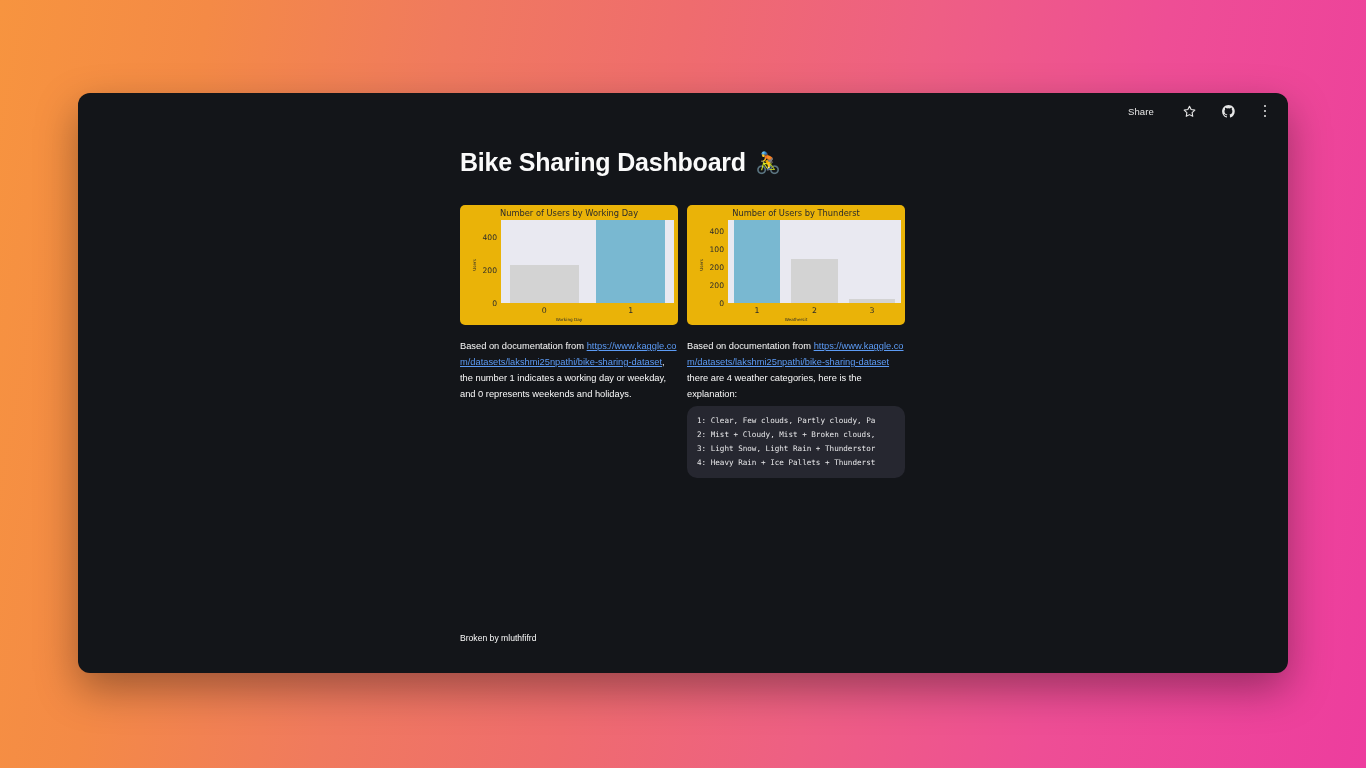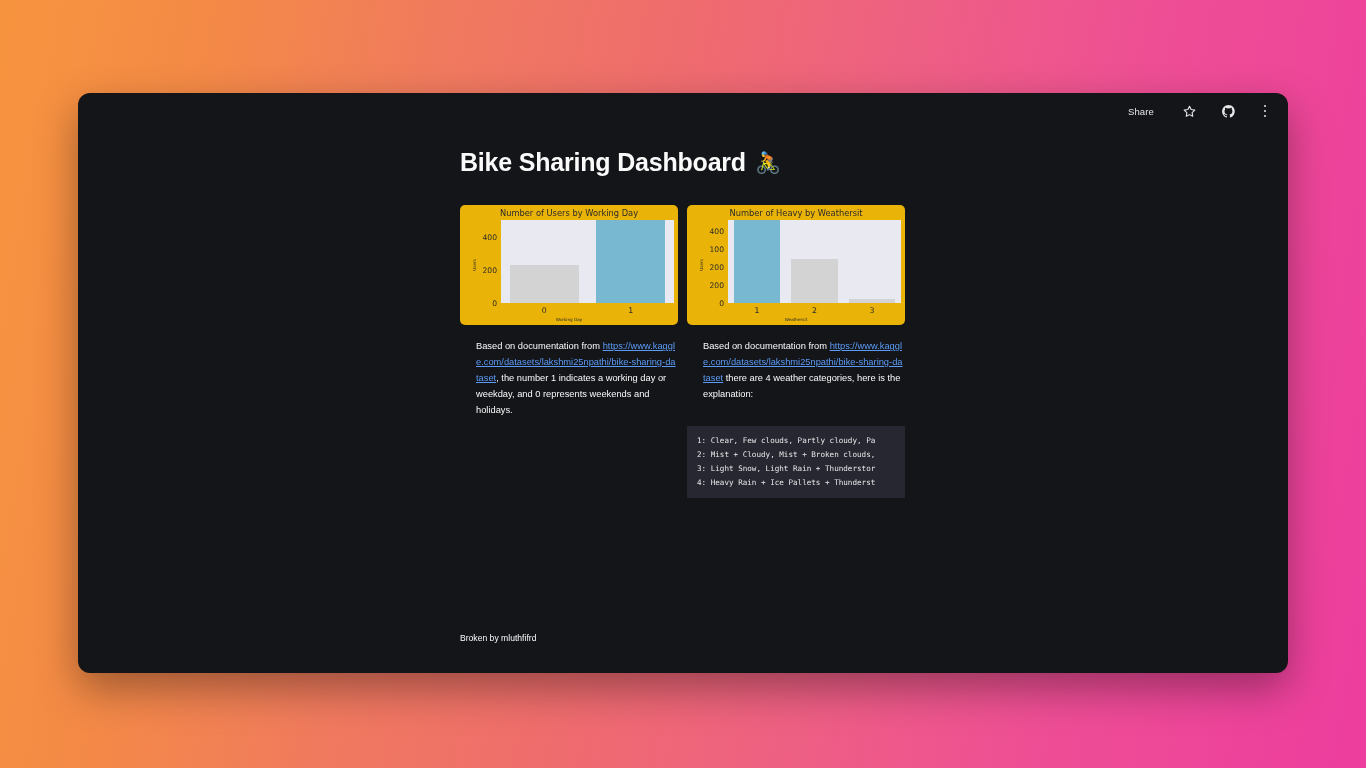--- a/index.html
+++ b/index.html
@@ -88,27 +88,27 @@
   .fig-ghost {
     position:absolute; width:13px; height:11px;
     background:linear-gradient(#DCDCE6 0 35%, #F2F2F7 35% 55%, #DCDCE6 55% 100%);
     opacity:.55; border-radius:1px;
   }
   .fig-a .fig-ghost { left:45px; top:17px; }
   .fig-b .fig-ghost { right:8px; top:17px; }
 
   
   .para {
-    color:#FAFAFA; font-size:9.3px; line-height:16px; margin:13px 0 0 16px;
+    color:#FAFAFA; font-size:9.3px; line-height:16px; margin:13px 0 0 0;
   }
   .para a { color:#5C9BF5; text-decoration:underline; word-break:break-all; }
 
   
   .codeblock {
-    margin-top:24px; background:#262730; border-radius:0;
+    margin-top:4px; background:#262730; border-radius:10px;
     padding:8px 10px; overflow:hidden; width:218px;
   }
   .codeblock pre {
     margin:0; font-family:"DejaVu Sans Mono", monospace;
     font-size:7.6px; line-height:14px; color:#E8E8EA;
     white-space:pre; overflow:hidden;
   }
 
   .footer {
     color:#FAFAFA; font-size:8.6px; margin-top:0; position:absolute;
@@ -173,21 +173,21 @@
           <div class="xlabel">Working Day</div>
         </div>
 
         <p class="para"><span>Based on documentation from </span><a href="#">https://www.kaggle.com/datasets/lakshmi25npathi/bike-sharing-dataset</a><span>, the number 1 indicates a working day or weekday, and 0 represents weekends and holidays.</span></p>
 
       </div>
 
       <div class="col">
 
         <div class="figure fig-b">
-          <div class="fig-title">Number of Heavy by Weathersit</div>
+          <div class="fig-title">Number of Users by Thunderst</div>
           <div class="fig-ghost"></div>
           <div class="ylabel">Users</div>
           <div class="plot-area">
             <div class="bars">
               <div class="barslot">
                 <div class="bar" style="height:100%;background:#79B8D1"></div>
               </div>
               <div class="barslot">
                 <div class="bar" style="height:53.3%;background:#D3D3D3"></div>
               </div>

